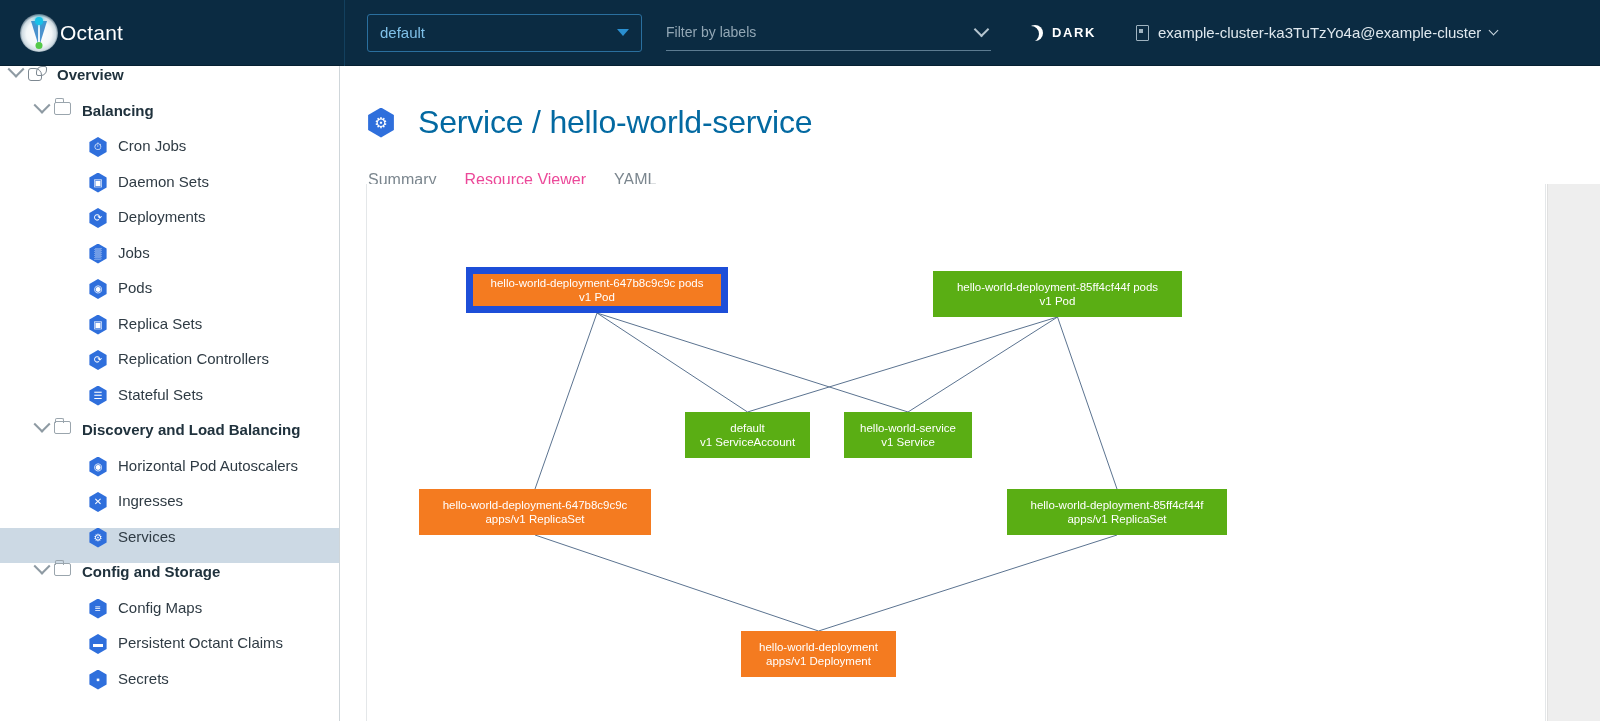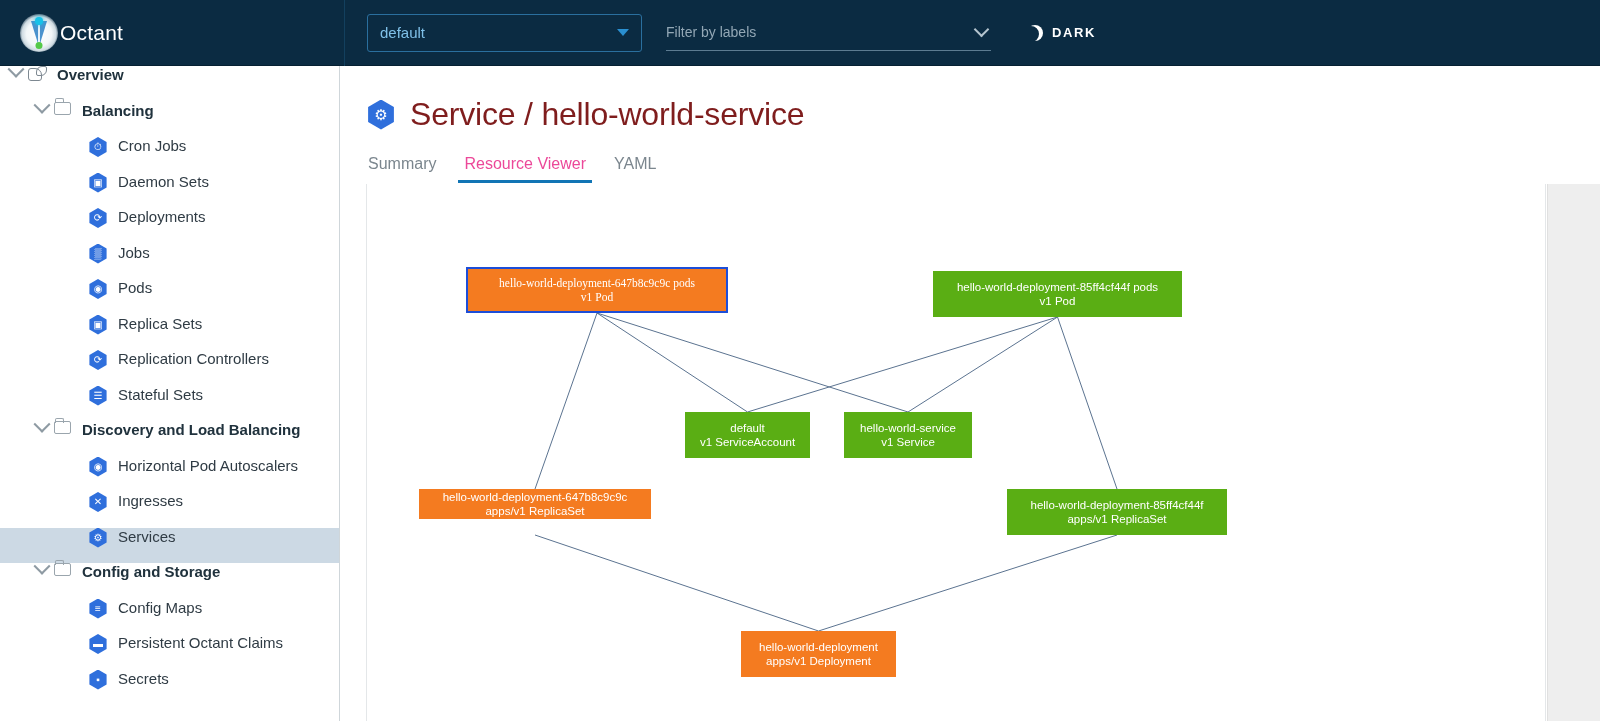--- a/index.html
+++ b/index.html
@@ -196,21 +196,21 @@
   }
   .title-hex {
     width: 30px; height: 30px;
     background: #2f6fdc;
     clip-path: polygon(50% 0%, 93% 25%, 93% 75%, 50% 100%, 7% 75%, 7% 25%);
     display: flex; align-items: center; justify-content: center;
     flex: none;
   }
   .title-hex .gl { color: #fff; font-size: 15px; line-height: 1; }
   .page-title h1 {
-    margin: 0; font-size: 32px; font-weight: normal; color: #7f1d1d; letter-spacing: -.2px;
+    margin: 8px; font-size: 32px; font-weight: normal; color: #0369a1; letter-spacing: -.2px;
   }
 
   .tabs {
     margin-top: 22px; margin-left: 26px;
     width: 1180px;
     border-bottom: 1px solid #d8dde0;
     display: flex; align-items: flex-start; gap: 0;
     height: 34px;
   }
   .tab {
@@ -241,21 +241,21 @@
     position: absolute;
     display: flex; flex-direction: column;
     align-items: center; justify-content: center;
     color: #ffffff; font-size: 11.5px; line-height: 1.25;
     text-align: center;
     cursor: pointer;
     padding: 2px 6px;
   }
   .node.green { background: #5aae14; }
   .node.orange { background: #f47b20; }
-  .node.selected { border: 2px solid #1d4ed8; font-family: Liberation Serif, serif; }
+  .node.selected { border: 7px solid #1d4ed8; }
 
   .side-panel {
     position: absolute; top: 118px; left: 1207px;
     width: 353px; height: 537px;
     background: #eeeeee;
     border-left: 1px solid #e0e0e0;
     overflow: hidden;
   }
 </style>
 </head>
@@ -280,20 +280,25 @@
   <div class="label-filter">
     <span>Filter by labels</span>
     <span class="chev"></span>
   </div>
 
   <div class="dark-toggle">
     <span class="moon"></span>
     <span>DARK</span>
   </div>
 
+  <div class="cluster-ctx">
+    <span class="cluster-icon"></span>
+    <span>example-cluster-ka3TuTzYo4a@example-cluster</span>
+    <span class="chev-sm"></span>
+  </div>
 </div>
 
 <div class="sidebar" id="sidebar">
     <div class="nav-row group">
       <span class="nav-spacer" style="width: 10px;"></span>
       <span class="nav-chevron"></span>
       <span class="overview-ico"></span>
       <span>Overview</span>
     </div>
     <div class="nav-row group">
@@ -477,21 +482,21 @@
         <div>v1 Pod</div>
       </div>
       <div class="node green" style="left: 318px; top: 228px; width: 125px; height: 46px;">
         <div>default</div>
         <div>v1 ServiceAccount</div>
       </div>
       <div class="node green" style="left: 477px; top: 228px; width: 128px; height: 46px;">
         <div>hello-world-service</div>
         <div>v1 Service</div>
       </div>
-      <div class="node orange" style="left: 52px; top: 305px; width: 232px; height: 30px;">
+      <div class="node orange" style="left: 52px; top: 305px; width: 232px; height: 46px;">
         <div>hello-world-deployment-647b8c9c9c</div>
         <div>apps/v1 ReplicaSet</div>
       </div>
       <div class="node green" style="left: 640px; top: 305px; width: 220px; height: 46px;">
         <div>hello-world-deployment-85ff4cf44f</div>
         <div>apps/v1 ReplicaSet</div>
       </div>
       <div class="node orange" style="left: 374px; top: 447px; width: 155px; height: 46px;">
         <div>hello-world-deployment</div>
         <div>apps/v1 Deployment</div>

